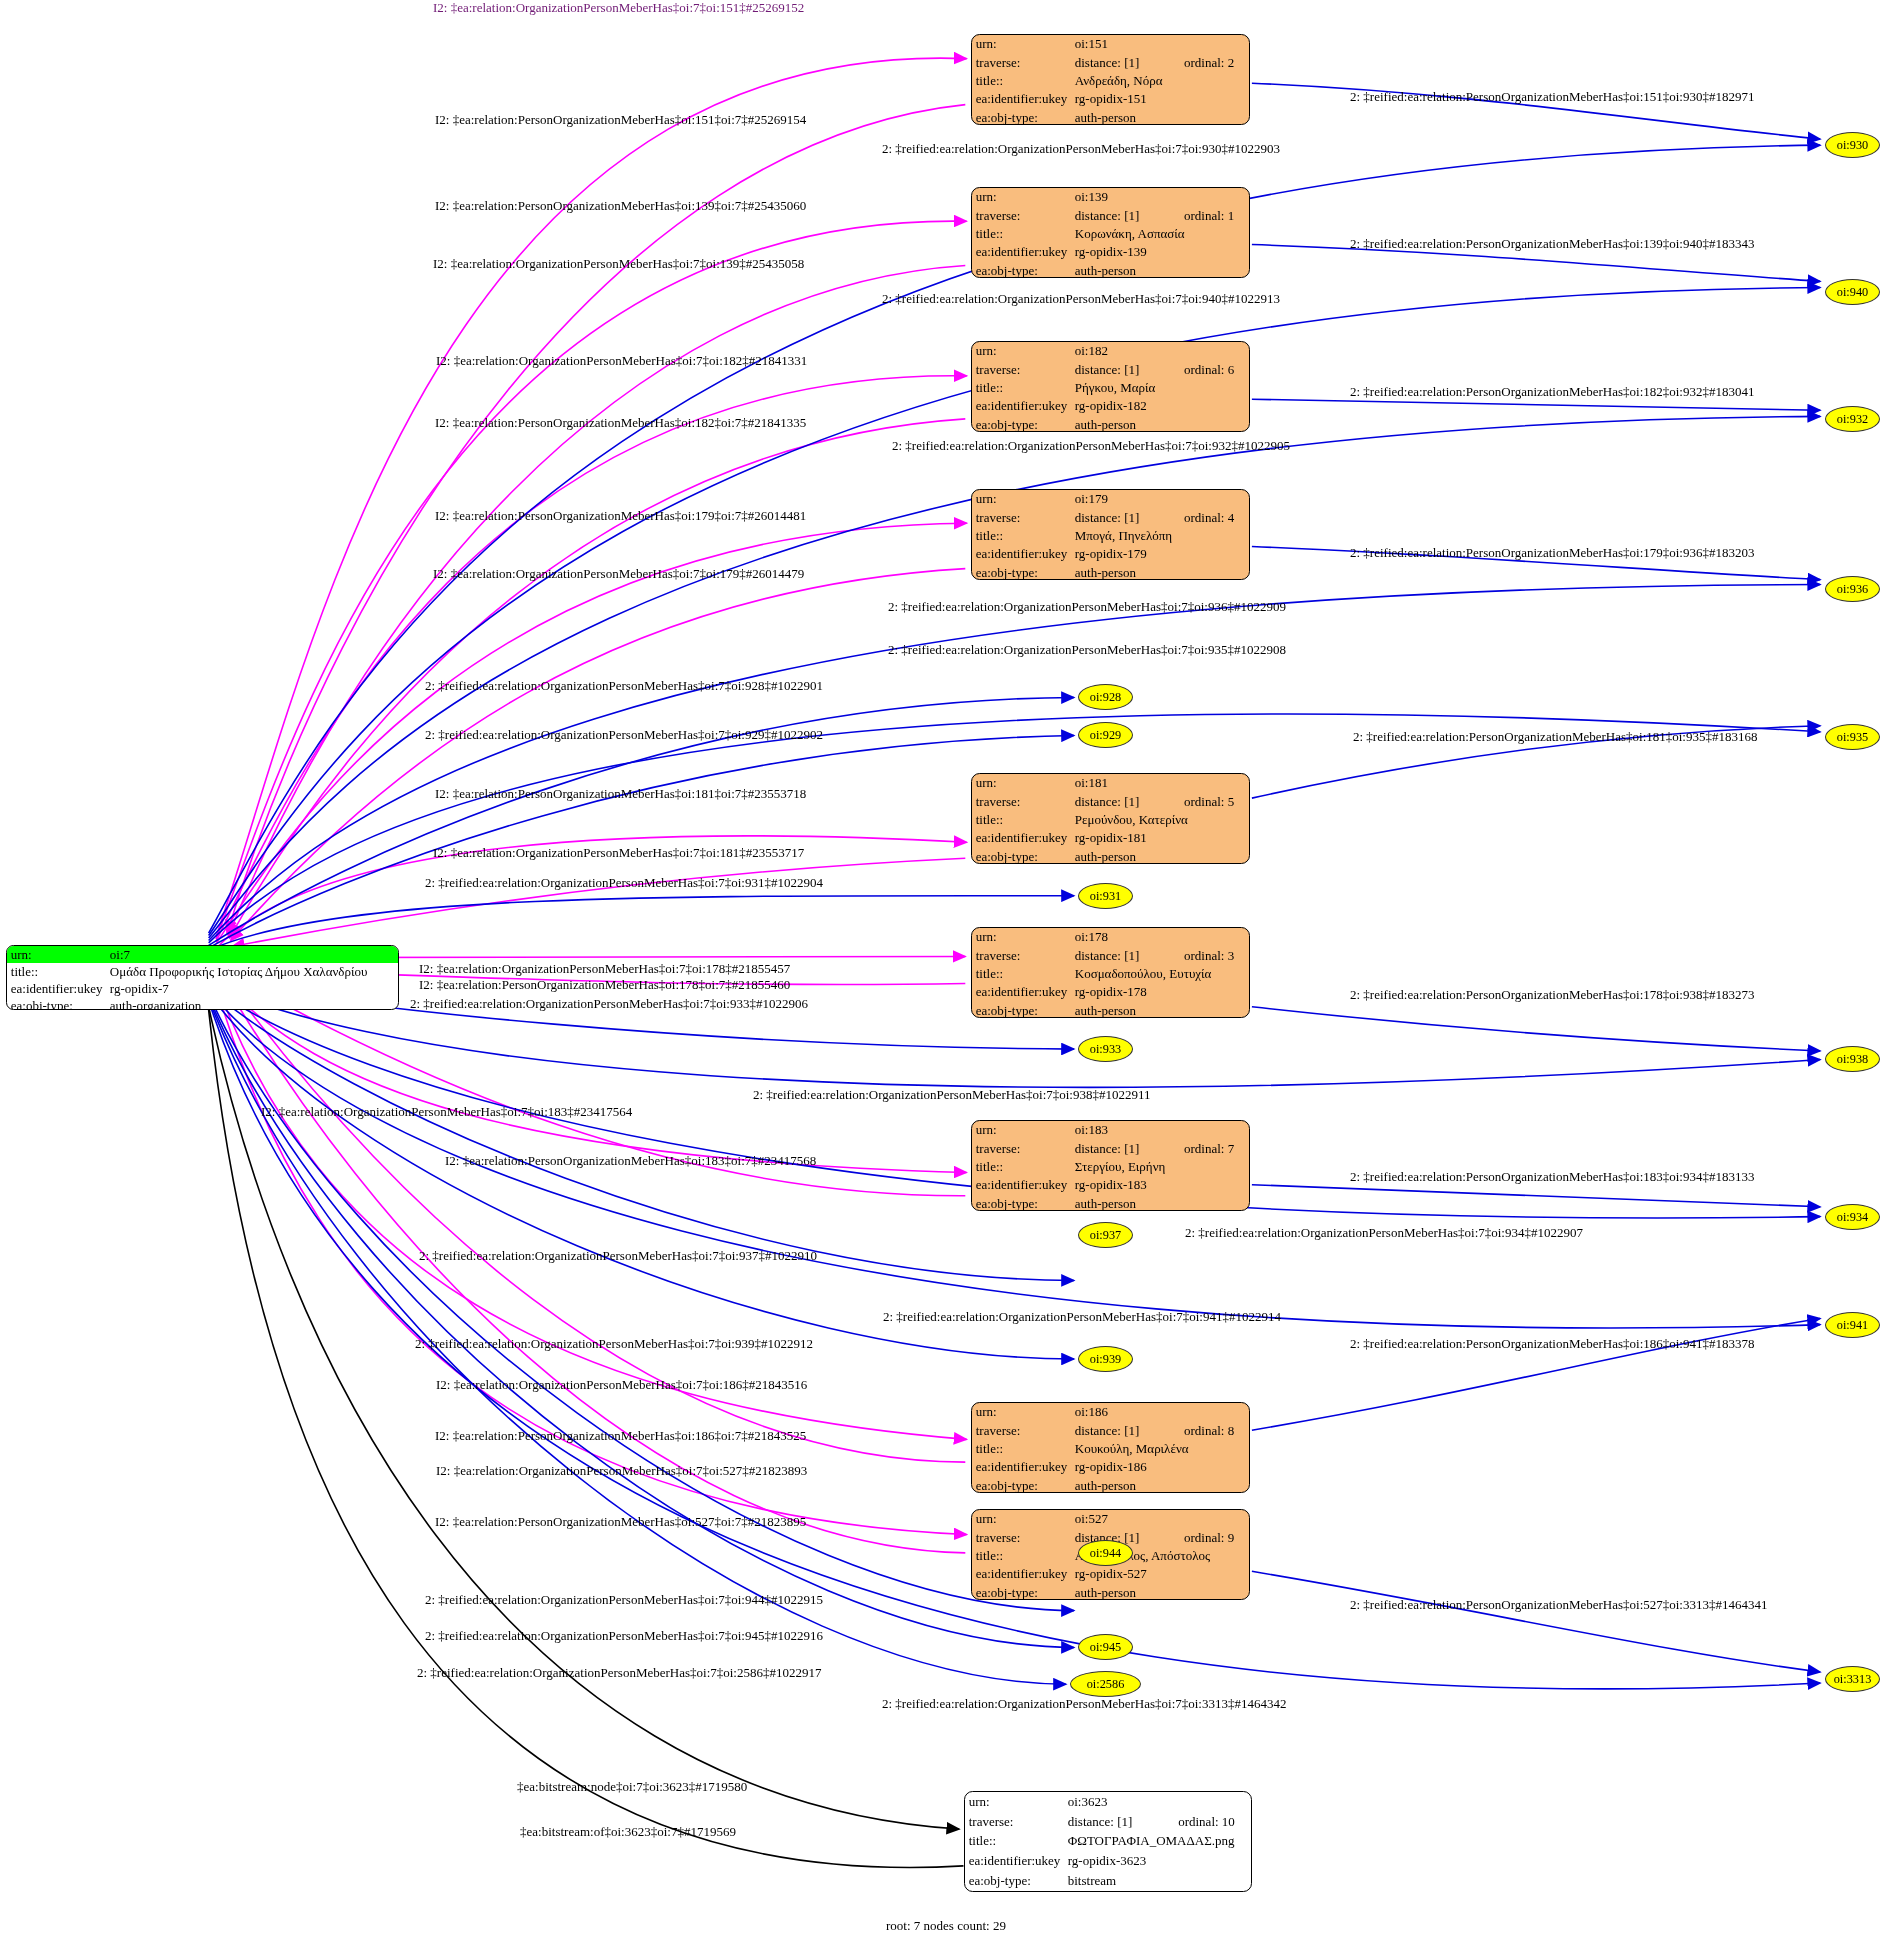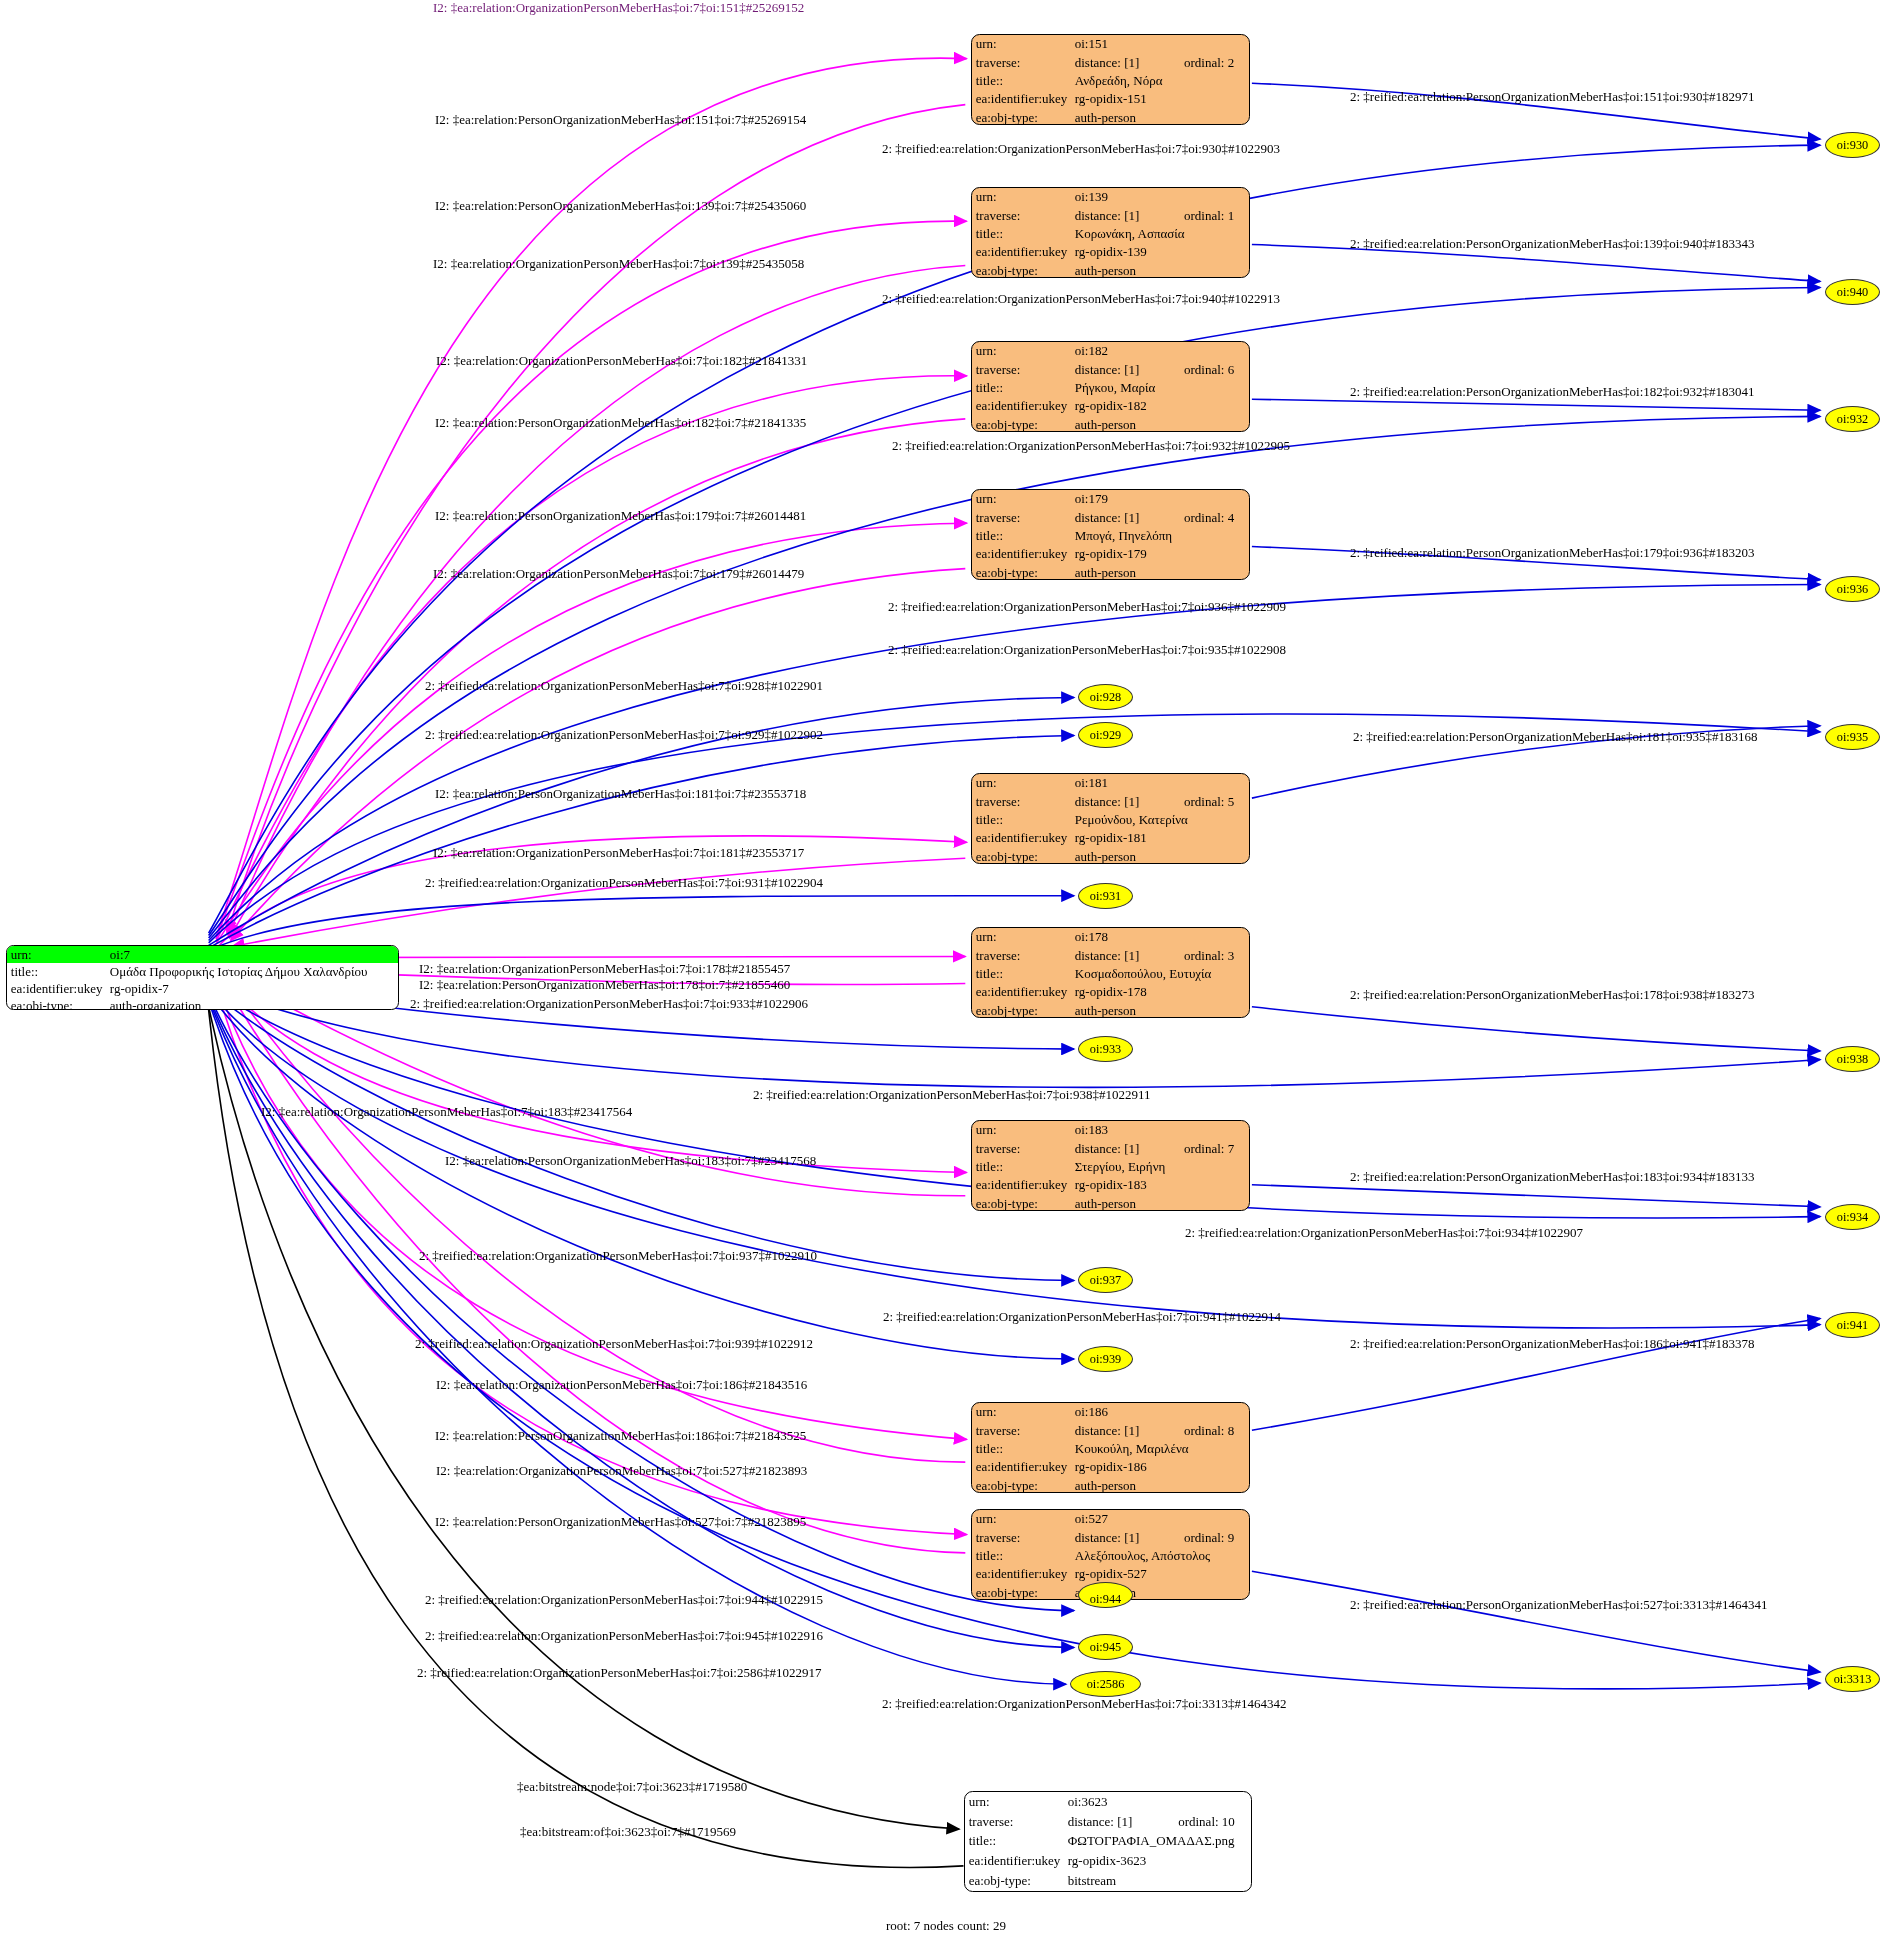--- a/index.html
+++ b/index.html
@@ -447,30 +447,30 @@
       </div>
       <div class="enode" style="left: 1078px; top: 1036px; width: 55px; height: 26px;">
         <span>oi:933</span>
       </div>
       <div class="enode" style="left: 1825px; top: 1046px; width: 55px; height: 26px;">
         <span>oi:938</span>
       </div>
       <div class="enode" style="left: 1825px; top: 1204px; width: 55px; height: 26px;">
         <span>oi:934</span>
       </div>
-      <div class="enode" style="left: 1078px; top: 1267px; width: 55px; height: 26px;">
+      <div class="enode" style="left: 1078px; top: 1222px; width: 55px; height: 26px;">
         <span>oi:937</span>
       </div>
       <div class="enode" style="left: 1825px; top: 1312px; width: 55px; height: 26px;">
         <span>oi:941</span>
       </div>
       <div class="enode" style="left: 1078px; top: 1346px; width: 55px; height: 26px;">
         <span>oi:939</span>
       </div>
-      <div class="enode" style="left: 1078px; top: 1582px; width: 55px; height: 26px; align-items: flex-end;">
+      <div class="enode" style="left: 1078px; top: 1540px; width: 55px; height: 26px;">
         <span>oi:944</span>
       </div>
       <div class="enode" style="left: 1078px; top: 1634px; width: 55px; height: 26px;">
         <span>oi:945</span>
       </div>
       <div class="enode" style="left: 1070px; top: 1671px; width: 71px; height: 26px;">
         <span>oi:2586</span>
       </div>
       <div class="enode" style="left: 1825px; top: 1666px; width: 55px; height: 26px;">
         <span>oi:3313</span>

